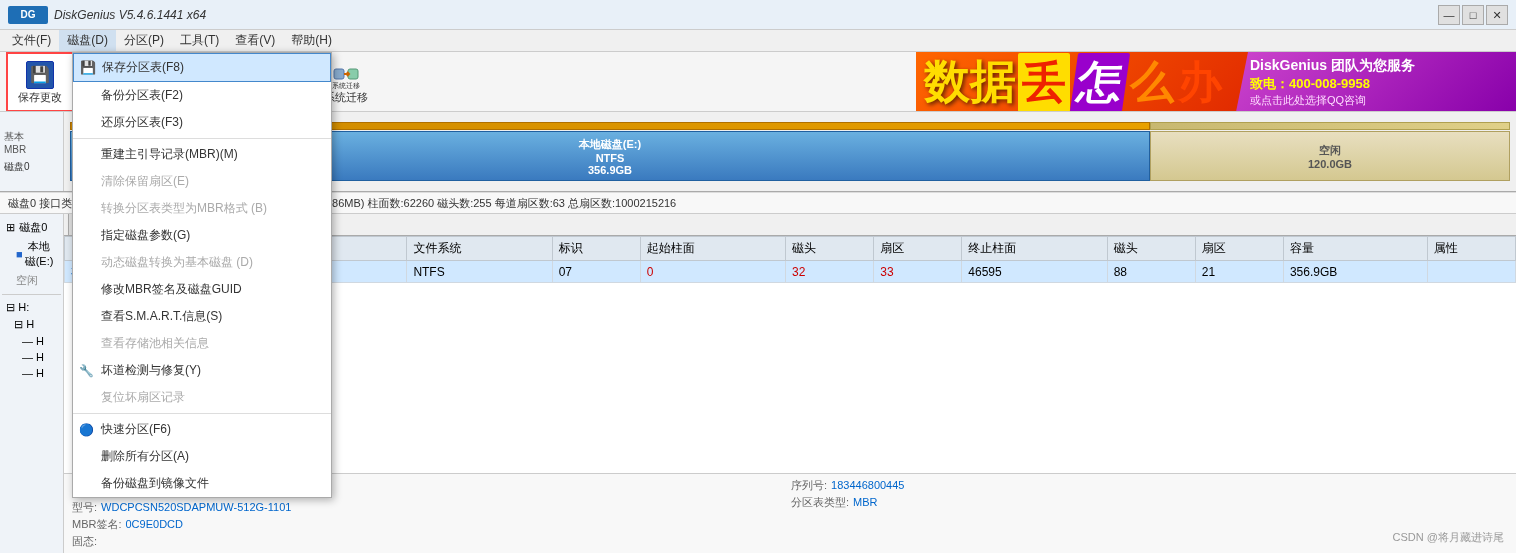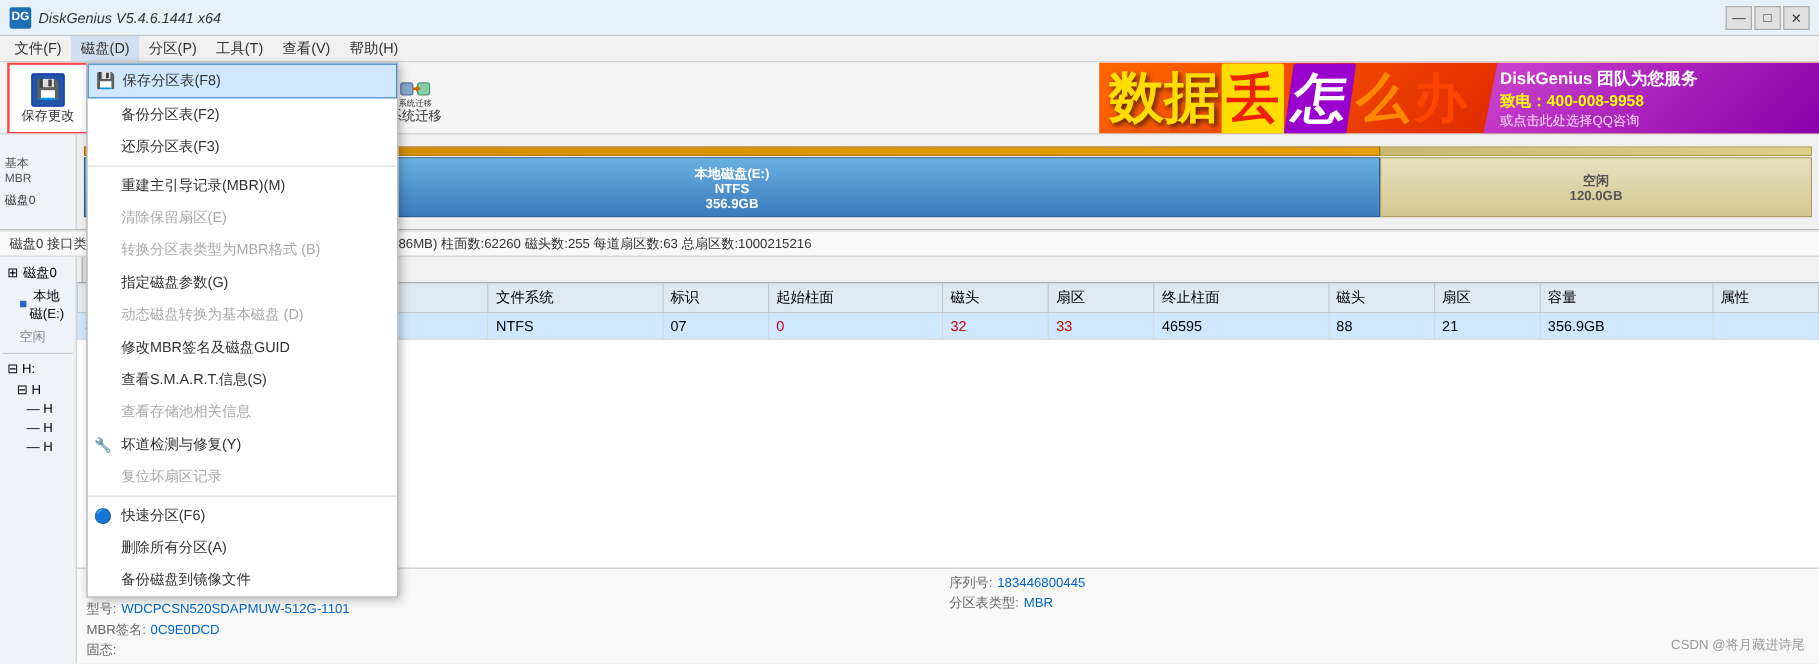--- a/index.html
+++ b/index.html
@@ -8,21 +8,21 @@
     
     #titlebar {
       background: #e8f0f8;
       height: 30px;
       display: flex;
       align-items: center;
       padding: 0 8px;
       border-bottom: 1px solid #ccc;
       position: relative;
     }
-    #titlebar .app-icon { width: 18px; height: 18px; background: #1e6eb5; border-radius: 2px; margin-right: 6px; display: flex; align-items: center; justify-content: center; color: white; font-size: 10px; font-weight: bold; }
+    #titlebar .app-icon { width: 40px; height: 18px; background: #1e6eb5; border-radius: 2px; margin-right: 6px; display: flex; align-items: center; justify-content: center; color: white; font-size: 10px; font-weight: bold; }
     #titlebar .title-text { font-size: 12px; color: #333; flex: 1; font-style: italic; }
     #titlebar .win-controls { display: flex; gap: 2px; position: absolute; right: 8px; top: 5px; }
     #titlebar .win-btn { width: 22px; height: 20px; border: 1px solid #aaa; background: #e0e0e0; cursor: pointer; display: flex; align-items: center; justify-content: center; font-size: 11px; color: #333; }
 
     
     #menubar {
       background: #f0f0f0;
       height: 22px;
       display: flex;
       align-items: center;

